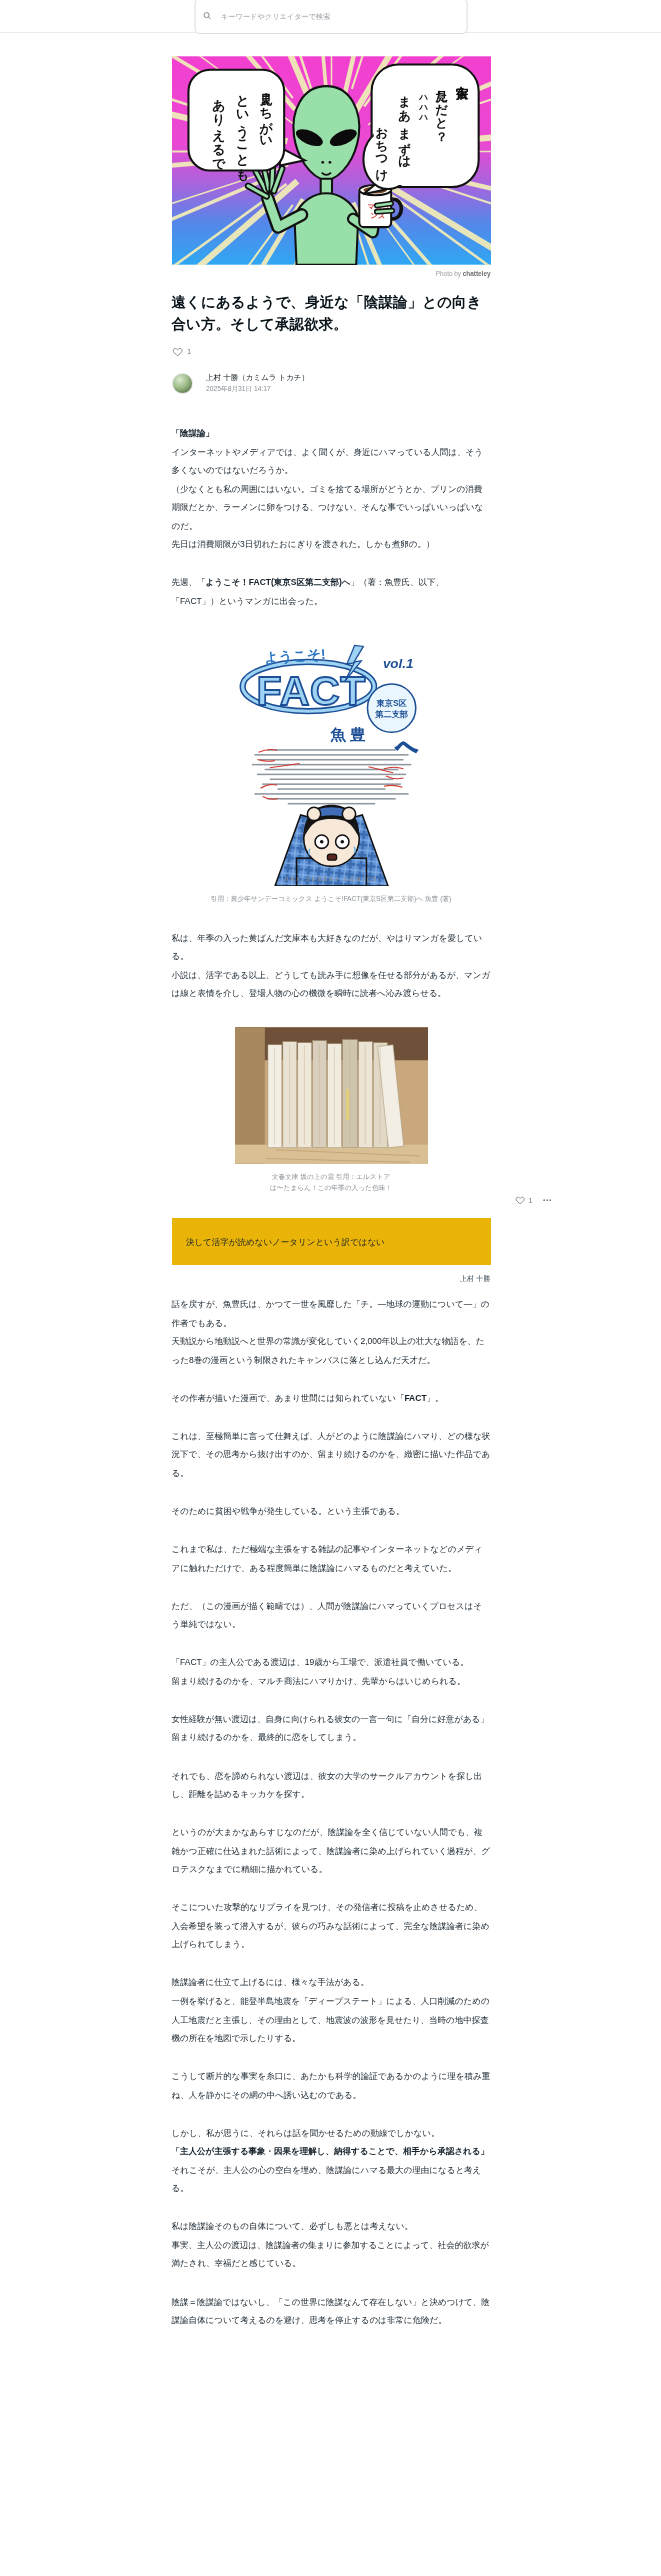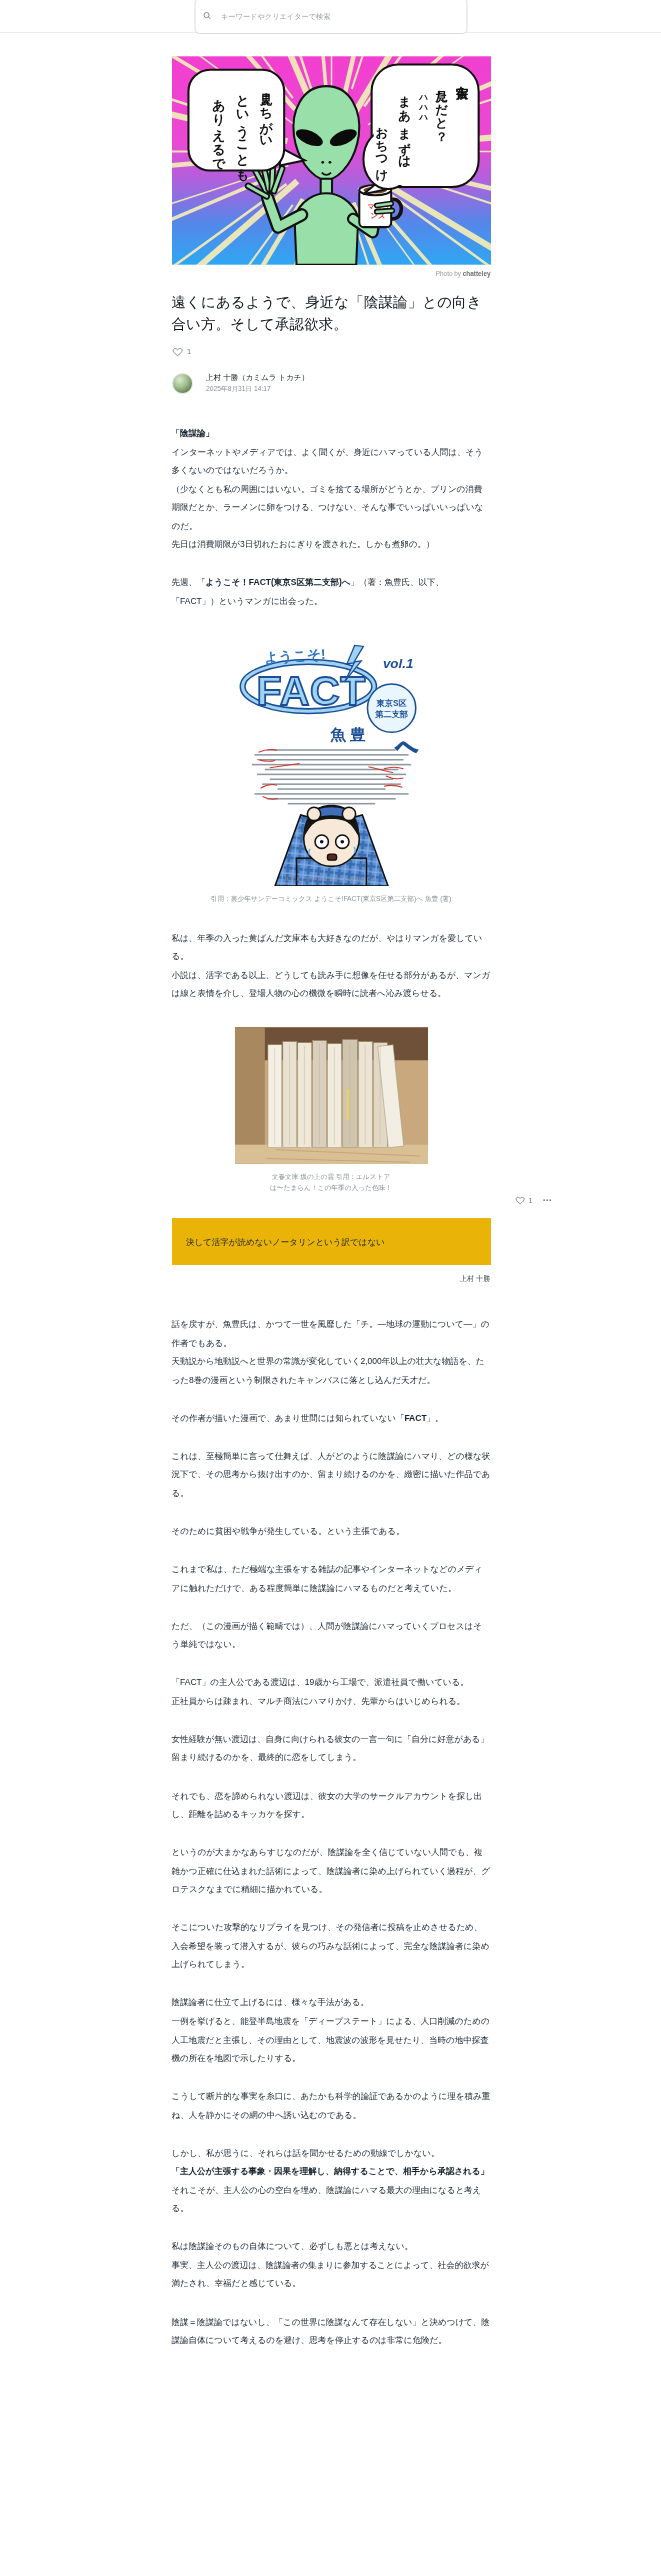--- a/index.html
+++ b/index.html
@@ -32,21 +32,21 @@
   }
   
   .main-col{width:319px;margin:0 auto;padding-top:23px}
   figure{margin:0}
   .hero-fig svg{display:block}
   .photo-credit{
     text-align:right;font-size:6.4px;color:#9b9b9b;margin-top:5.2px;
   }
   .photo-credit b{color:#6d6d6d}
   h1.article-title{
-    font-size:14.4px;line-height:1.56;font-weight:400;margin:13.4px 0 0;letter-spacing:0.2px;
+    font-size:14.4px;line-height:1.56;font-weight:700;margin:13.4px 0 0;letter-spacing:0.2px;
   }
   .like-row{margin-top:10.3px;display:flex;align-items:center;gap:4.1px;color:#6f7a80}
   .like-row .cnt{font-size:7.5px;color:#6f7a80}
   .author-row{margin-top:15.5px;display:flex;align-items:center;gap:13px}
   .avatar{
     width:21.6px;height:21.6px;border-radius:50%;flex:0 0 auto;
     background:radial-gradient(circle at 35% 30%,#dcebd2 0%,#9dbb87 45%,#5f7d50 80%,#46603a 100%);
     border:0.5px solid #e3e3e3;box-sizing:border-box;
   }
   .author-name{font-size:7.5px;color:#08131a;cursor:pointer}
@@ -57,21 +57,21 @@
   .b{font-weight:bold}
   .inline-fig{margin:24px 0;text-align:center}
   .inline-fig svg{display:block;margin:0 auto}
   figcaption{
     font-size:6.7px;color:#8a9196;text-align:center;margin-top:6.7px;line-height:1.75;
   }
   .quote-block{
     background:#eab308;padding:15.5px 14.4px;margin:24px 0 6.2px;
   }
   .quote-block p{margin:0;font-size:8.5px;line-height:1.9;color:#14212b}
-  .quote-cite{text-align:right;font-size:7.2px;color:#30404c;margin:0 0 28px}
+  .quote-cite{text-align:right;font-size:7.2px;color:#30404c;margin:0 0 8px}
   
   .floating-bar{
     position:absolute;left:515px;top:1195px;display:flex;align-items:center;gap:9.3px;
     color:#757575;
   }
   .floating-bar .fl-like{display:flex;align-items:center;gap:3.1px;cursor:pointer}
   .floating-bar .cnt{font-size:7.2px}
   .icon-btn{cursor:pointer;display:flex;align-items:center}
 </style>
 </head>
@@ -380,21 +380,21 @@
     </div>
     <p class="quote-cite">上村 十勝</p>
 
     <div>
         <p class="para"><span>話を戻すが、魚豊氏は、かつて一世を風靡した「チ。—地球の運動について—」の作者でもある。</span><br><span>天動説から地動説へと世界の常識が変化していく2,000年以上の壮大な物語を、たった8巻の漫画という制限されたキャンバスに落とし込んだ天才だ。</span></p>
         <p class="para"><span>その作者が描いた漫画で、あまり世間には知られていない「</span><span class="b">FACT</span><span>」。</span></p>
         <p class="para"><span>これは、至極簡単に言って仕舞えば、人がどのように陰謀論にハマり、どの様な状況下で、その思考から抜け出すのか、留まり続けるのかを、緻密に描いた作品である。</span></p>
         <p class="para"><span>そのために貧困や戦争が発生している。という主張である。</span></p>
         <p class="para"><span>これまで私は、ただ極端な主張をする雑誌の記事やインターネットなどのメディアに触れただけで、ある程度簡単に陰謀論にハマるものだと考えていた。</span></p>
         <p class="para"><span>ただ、（この漫画が描く範疇では）、人間が陰謀論にハマっていくプロセスはそう単純ではない。</span></p>
-        <p class="para"><span>「FACT」の主人公である渡辺は、19歳から工場で、派遣社員で働いている。</span><br><span>正社員からは疎まれ、マルチ商法にハマりかけ、先輩からはいじめられる。</span><br></p>
+        <p class="para"><span>「FACT」の主人公である渡辺は、19歳から工場で、派遣社員で働いている。</span><br><span>留まり続けるのかを、マルチ商法にハマりかけ、先輩からはいじめられる。</span><br></p>
         <p class="para"><span>女性経験が無い渡辺は、自身に向けられる彼女の一言一句に「自分に好意がある」留まり続けるのかを、最終的に恋をしてしまう。</span></p>
         <p class="para"><span>それでも、恋を諦められない渡辺は、彼女の大学のサークルアカウントを探し出し、距離を詰めるキッカケを探す。</span></p>
         <p class="para"><span>というのが大まかなあらすじなのだが、陰謀論を全く信じていない人間でも、複雑かつ正確に仕込まれた話術によって、陰謀論者に染め上げられていく過程が、グロテスクなまでに精細に描かれている。</span></p>
         <p class="para"><span>そこについた攻撃的なリプライを見つけ、その発信者に投稿を止めさせるため、入会希望を装って潜入するが、彼らの巧みな話術によって、完全な陰謀論者に染め上げられてしまう。</span></p>
         <p class="para"><span>陰謀論者に仕立て上げるには、様々な手法がある。</span><br><span>一例を挙げると、能登半島地震を「ディープステート」による、人口削減のための人工地震だと主張し、その理由として、地震波の波形を見せたり、当時の地中探査機の所在を地図で示したりする。</span></p>
         <p class="para"><span>こうして断片的な事実を糸口に、あたかも科学的論証であるかのように理を積み重ね、人を静かにその網の中へ誘い込むのである。</span></p>
         <p class="para"><span>しかし、私が思うに、それらは話を聞かせるための動線でしかない。</span><br><span class="b">「主人公が主張する事象・因果を理解し、納得することで、相手から承認される」</span><br><span>それこそが、主人公の心の空白を埋め、陰謀論にハマる最大の理由になると考える。</span></p>
         <p class="para"><span>私は陰謀論そのもの自体について、必ずしも悪とは考えない。</span><br><span>事実、主人公の渡辺は、陰謀論者の集まりに参加することによって、社会的欲求が満たされ、幸福だと感じている。</span></p>
         <p class="para"><span>陰謀＝陰謀論ではないし、「この世界に陰謀なんて存在しない」と決めつけて、陰謀論自体について考えるのを避け、思考を停止するのは非常に危険だ。</span></p>
       </div>

